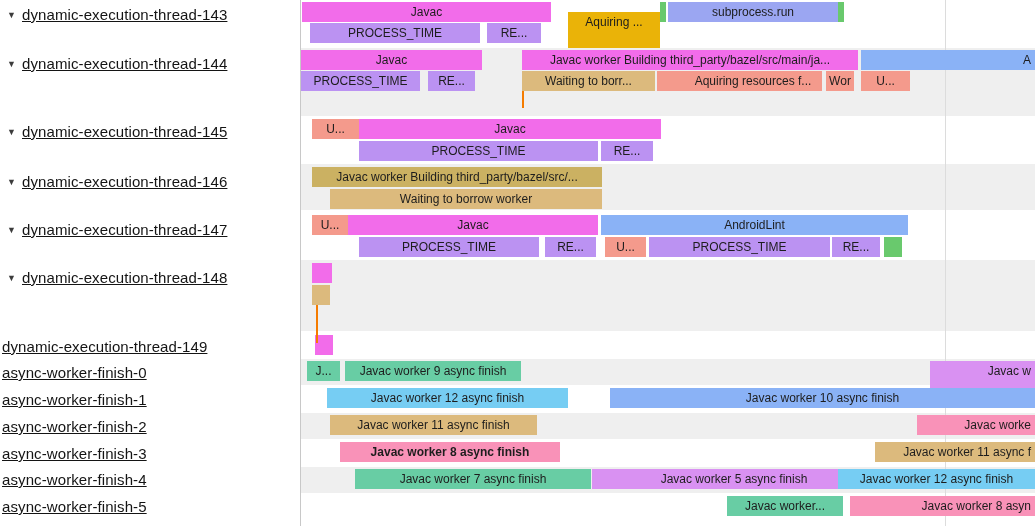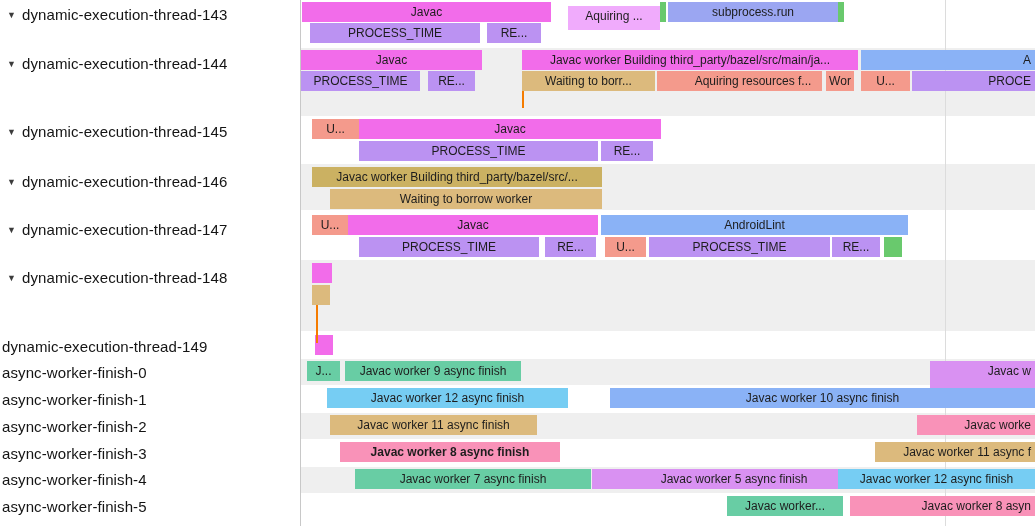--- a/index.html
+++ b/index.html
@@ -14,21 +14,21 @@
   .track-label {
     position: absolute; left: 0; width: 100%; height: 19px;
     display: flex; align-items: center; cursor: pointer;
     font-size: 15px; color: #141414; white-space: nowrap; overflow: hidden;
   }
   .expander {
     flex: 0 0 22px; padding-left: 7px; font-size: 9px; color: #3c3c3c;
     display: inline-block;
   }
   .track-label.no-indent .track-name { margin-left: 2px; }
-  .track-name { letter-spacing: 0.1px; }
+  .track-name { letter-spacing: 0.1px; text-decoration: underline; }
 
   .timeline {
     position: absolute; left: 301px; top: 0; width: 734px; height: 100%;
     background: #ffffff; overflow: hidden;
   }
   .band   { position: absolute; left: 0; width: 100%; z-index: 0; }
   .gridline { position: absolute; top: 0; height: 100%; width: 1px; z-index: 1; }
   .slice {
     position: absolute; z-index: 2; font-size: 12px; color: #1d1d1d;
     text-align: center; white-space: nowrap; overflow: hidden;
@@ -84,37 +84,36 @@
       <div class="track-label no-indent" style="top: 470px;">
         <span class="track-name">async-worker-finish-4</span>
       </div>
       <div class="track-label no-indent" style="top: 497px;">
         <span class="track-name">async-worker-finish-5</span>
       </div>
     </div>
   <div class="timeline" id="timeline">
       <div class="gridline" title="945" style="left: 644px; background: rgb(220, 220, 220);"></div>
       <div class="slice" style="left: 1px; top: 2px; width: 249px; height: 20px; line-height: 20px; background: rgb(242, 108, 234);">Javac</div>
-      <div class="slice" style="left: 267px; top: 6px; width: 92px; height: 24px; line-height: 20px; background: #f0abfc;">Aquiring ...</div>
+      <div class="slice" style="left: 267px; top: 12px; width: 92px; height: 36px; line-height: 20px; background: #eab308;">Aquiring ...</div>
       <div class="slice" style="left: 359px; top: 2px; width: 6px; height: 20px; line-height: 20px; background: rgb(105, 201, 109);"></div>
       <div class="slice" style="left: 367px; top: 2px; width: 170px; height: 20px; line-height: 20px; background: rgb(155, 166, 242);">subprocess.run</div>
       <div class="slice" style="left: 537px; top: 2px; width: 6px; height: 20px; line-height: 20px; background: rgb(105, 201, 109);"></div>
       <div class="slice" style="left: 9px; top: 23px; width: 170px; height: 20px; line-height: 20px; background: rgb(187, 146, 242);">PROCESS_TIME</div>
       <div class="slice" style="left: 186px; top: 23px; width: 54px; height: 20px; line-height: 20px; background: rgb(187, 146, 242);">RE...</div>
       <div class="band" style="top: 48px; height: 68px; background: rgb(239, 239, 239);"></div>
       <div class="slice" style="left: 0px; top: 50px; width: 181px; height: 20px; line-height: 20px; background: rgb(242, 108, 234);">Javac</div>
       <div class="slice" style="left: 221px; top: 50px; width: 336px; height: 20px; line-height: 20px; background: rgb(242, 108, 234);">Javac worker Building third_party/bazel/src/main/ja...</div>
       <div class="slice align-right" style="left: 560px; top: 50px; width: 174px; height: 20px; line-height: 20px; background: rgb(138, 178, 246);">A</div>
       <div class="slice" style="left: 0px; top: 71px; width: 119px; height: 20px; line-height: 20px; background: rgb(187, 146, 242);">PROCESS_TIME</div>
       <div class="slice" style="left: 127px; top: 71px; width: 47px; height: 20px; line-height: 20px; background: rgb(187, 146, 242);">RE...</div>
       <div class="slice" style="left: 221px; top: 71px; width: 133px; height: 20px; line-height: 20px; background: rgb(220, 186, 125);">Waiting to borr...</div>
       <div class="slice" style="left: 356px; top: 71px; width: 165px; height: 20px; line-height: 20px; background: rgb(244, 154, 140); padding-left: 29px;">Aquiring resources f...</div>
       <div class="slice" style="left: 525px; top: 71px; width: 28px; height: 20px; line-height: 20px; background: rgb(244, 154, 140);">Wor</div>
       <div class="slice" style="left: 560px; top: 71px; width: 49px; height: 20px; line-height: 20px; background: rgb(244, 154, 140);">U...</div>
-      <div class="slice align-right" style="left: 611px; top: 71px; width: 123px; height: 20px; line-height: 20px; background: rgb(187, 146, 242);">PROCE</div>
       <div class="marker" style="left: 221px; top: 91px; height: 17px; background: rgb(245, 124, 0);"></div>
       <div class="slice" style="left: 11px; top: 119px; width: 47px; height: 20px; line-height: 20px; background: rgb(244, 154, 140);">U...</div>
       <div class="slice" style="left: 58px; top: 119px; width: 302px; height: 20px; line-height: 20px; background: rgb(242, 108, 234);">Javac</div>
       <div class="slice" style="left: 58px; top: 141px; width: 239px; height: 20px; line-height: 20px; background: rgb(187, 146, 242);">PROCESS_TIME</div>
       <div class="slice" style="left: 300px; top: 141px; width: 52px; height: 20px; line-height: 20px; background: rgb(187, 146, 242);">RE...</div>
       <div class="band" style="top: 164px; height: 46px; background: rgb(239, 239, 239);"></div>
       <div class="slice" style="left: 11px; top: 167px; width: 290px; height: 20px; line-height: 20px; background: rgb(203, 177, 98);">Javac worker Building third_party/bazel/src/...</div>
       <div class="slice" style="left: 29px; top: 189px; width: 272px; height: 20px; line-height: 20px; background: rgb(220, 186, 125);">Waiting to borrow worker</div>
       <div class="slice" style="left: 11px; top: 215px; width: 36px; height: 20px; line-height: 20px; background: rgb(244, 154, 140);">U...</div>
       <div class="slice" style="left: 47px; top: 215px; width: 250px; height: 20px; line-height: 20px; background: rgb(242, 108, 234);">Javac</div>

